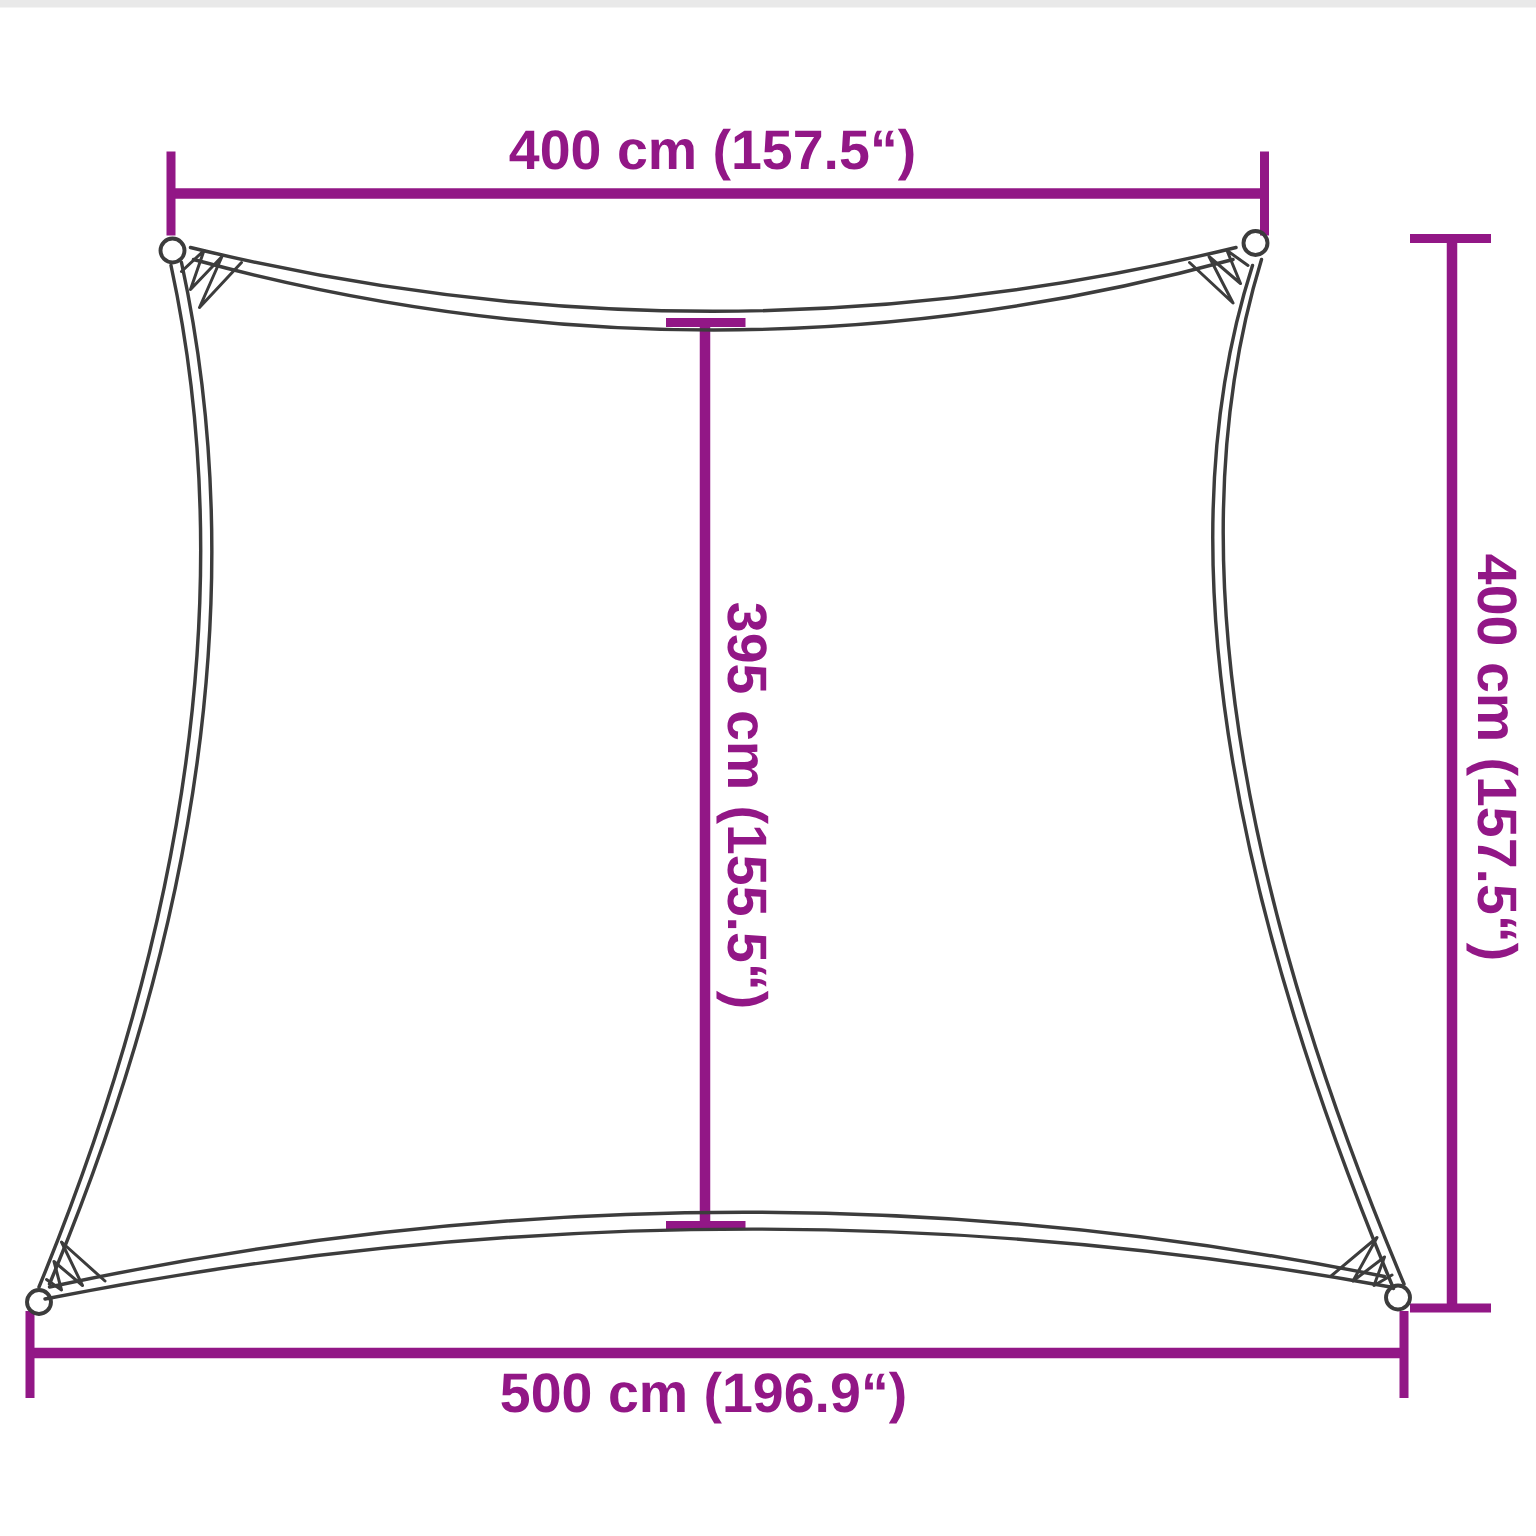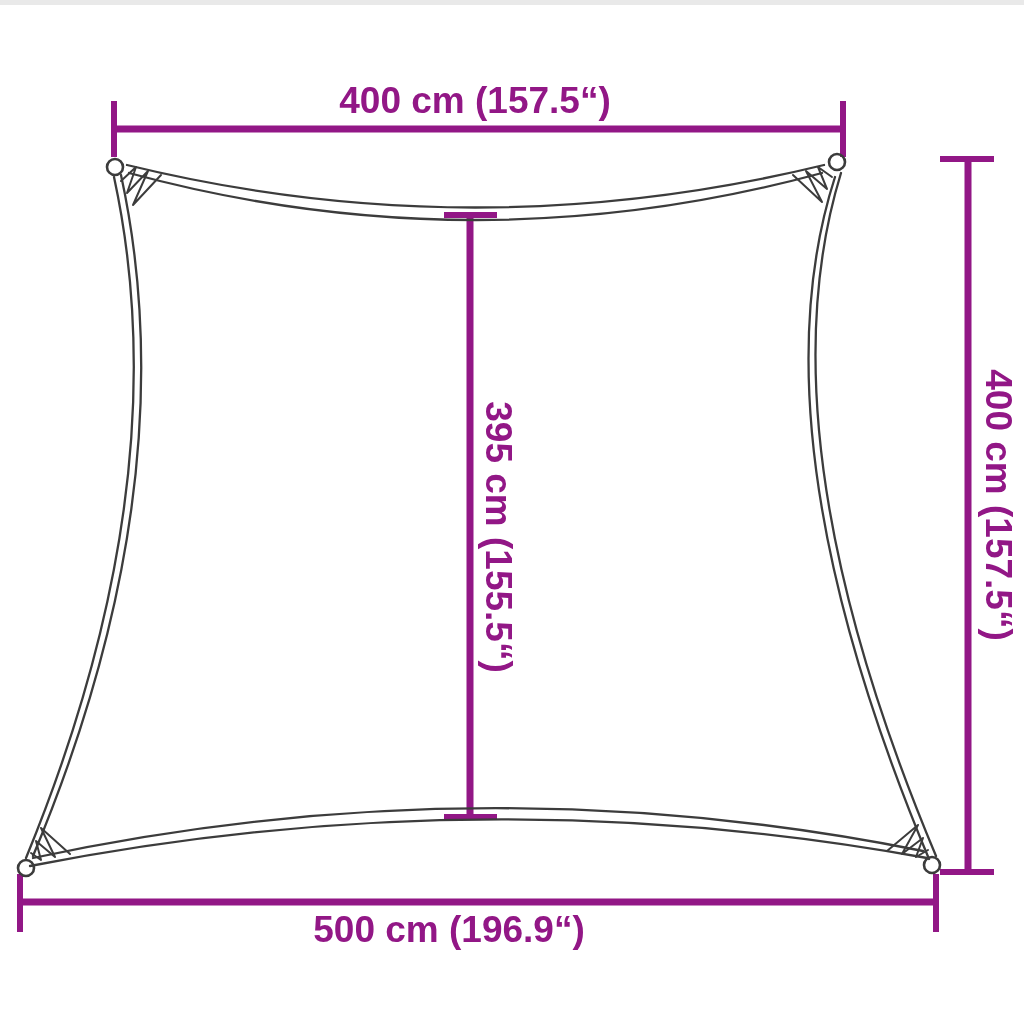--- a/index.html
+++ b/index.html
@@ -87,14 +87,14 @@
     <path class="lace" d="M 31,848 L 41,855 L 36,836 L 55,852 L 41,823 L 70,849"></path>
     <path class="lace" d="M 928,845 L 916,852 L 923,833 L 902,849 L 918,820 L 887,846"></path>
   </svg>
 
   <div class="dim-label" style="left:475px;top:95px;">400 cm (157.5“)</div>
 
   <div class="dim-label rot" style="left:998px;top:500px;">400 cm (157.5“)</div>
 
   <div class="dim-label rot" style="left:498px;top:532px;">395 cm (155.5“)</div>
 
-  <div class="dim-label" style="left:449px;top:924px;text-align:right;">500 cm (196.9“)</div>
+  <div class="dim-label" style="left:469px;top:924px;text-align:right;">500 cm (196.9“)</div>
 </div>
 
 </body></html>

